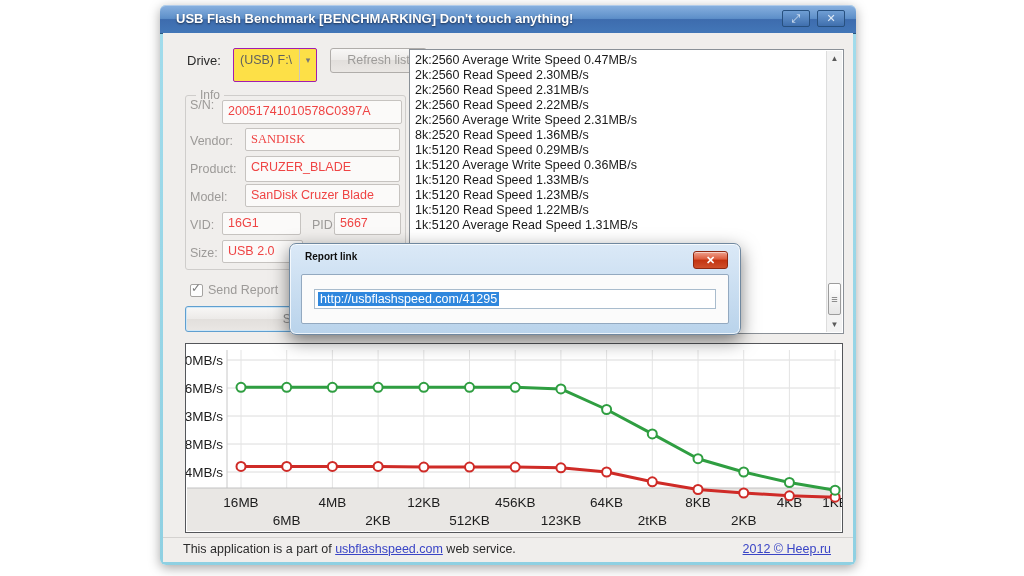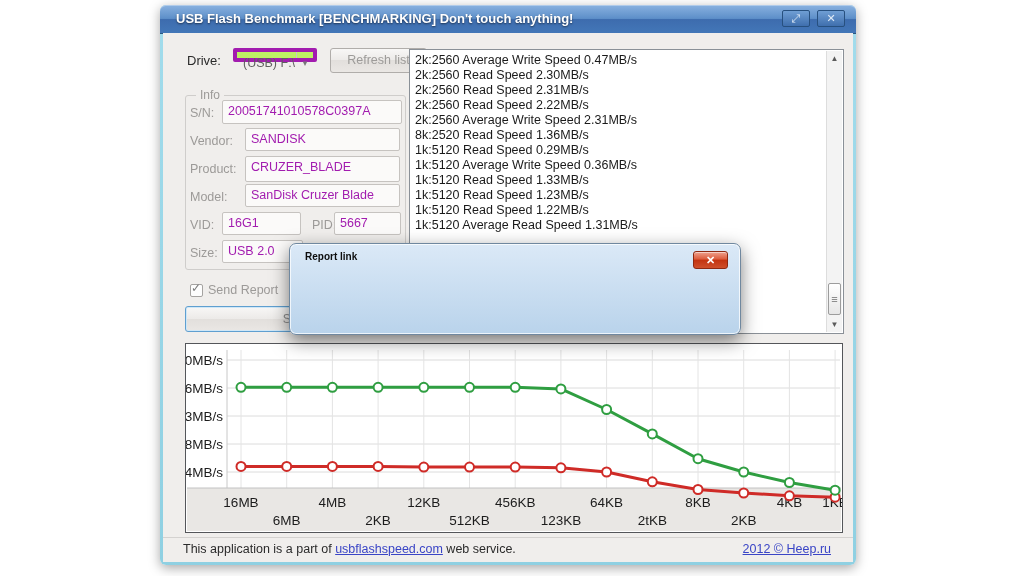--- a/index.html
+++ b/index.html
@@ -21,23 +21,23 @@
     font-size:11px; line-height:14px; text-align:center; cursor:default; }
   .tb-restore { right:46px; }
   .tb-close { right:11px; }
 
   .client { position:absolute; left:3px; top:28px; right:3px; bottom:3px; background:#f0eeec; }
 
   
   .lbl { position:absolute; font-size:12.5px; color:#9c9a98; white-space:nowrap; }
   .lbl-dark { color:#2a2a2a; font-size:13px; }
   .field { position:absolute; background:#fbfaf9; border:1px solid #c6c3c0; border-radius:2px;
-    color:#a21caf; font-size:12.5px; padding:3px 5px; overflow:hidden; white-space:nowrap; }
-  .combo { position:absolute; left:70px; top:15px; width:84px; height:14px; background:#bef264;
-    border:4px solid #a21caf; border-radius:2px; color:#5f5f5f; font-size:12.5px; }
+    color:#ef4444; font-size:12.5px; padding:3px 5px; overflow:hidden; white-space:nowrap; }
+  .combo { position:absolute; left:70px; top:15px; width:84px; height:34px; background:#fde047;
+    border:1px solid #a21caf; border-radius:2px; color:#5f5f5f; font-size:12.5px; }
   .combo .val { position:absolute; left:6px; top:4px; }
   .combo .arrow { position:absolute; right:0; top:0; bottom:0; width:17px; border-left:1px solid #c9c6c3;
     color:#787878; font-size:9px; text-align:center; line-height:23px; }
   .btn { position:absolute; border:1px solid #b0adaa; border-radius:3px;
     background:linear-gradient(#f8f7f6,#eceae8 49%,#e2dfdc 50%,#eae7e4);
     color:#9d9b99; font-size:12.5px; text-align:center; }
   .btn-refresh { left:167px; top:15px; width:97px; height:25px; line-height:23px; }
   .btn-start { left:22px; top:273px; width:222px; height:26px; line-height:24px;
     border:1px solid #5f9fd0; box-shadow:inset 0 0 0 1px #cfe7f7; color:#8c8c8c; }
   .group { position:absolute; left:22px; top:62px; width:221px; height:175px;
@@ -109,25 +109,25 @@
       <span class="lbl lbl-dark" style="left:24px;top:20px;">Drive:</span>
       <div class="combo">
         <span class="val">(USB) F:\</span>
         <span class="arrow">▾</span>
       </div>
       <div class="btn btn-refresh">Refresh list</div>
 
       <div class="group"></div>
       <span class="legend">Info</span>
 
-      <span class="lbl" style="left:27px;top:73px;">S/N:</span>
+      <span class="lbl" style="left:27px;top:65px;">S/N:</span>
       <div class="field" style="left:59px;top:67px;width:180px;height:24px;">20051741010578C0397A</div>
 
       <span class="lbl" style="left:27px;top:101px;">Vendor:</span>
-      <div class="field" style="left:82px;top:95px;width:155px;height:23px;">SANDISK</div>
+      <div class="field" style="left:82px;top:95px;width:155px;height:23px;font-family:Liberation Serif, serif;">SANDISK</div>
 
       <span class="lbl" style="left:27px;top:129px;">Product:</span>
       <div class="field" style="left:82px;top:123px;width:155px;height:26px;">CRUZER_BLADE</div>
 
       <span class="lbl" style="left:27px;top:157px;">Model:</span>
       <div class="field" style="left:82px;top:151px;width:155px;height:23px;">SanDisk Cruzer Blade</div>
 
       <span class="lbl" style="left:27px;top:185px;">VID:</span>
       <div class="field" style="left:59px;top:179px;width:79px;height:23px;">16G1</div>
       <span class="lbl" style="left:149px;top:185px;">PID:</span>
@@ -242,15 +242,20 @@
 
       <div class="footer-sep"></div>
       <div class="footer"><span>This application is a part of </span><a>usbflashspeed.com</a><span> web service.</span></div>
       <a class="copy">2012 © Heep.ru</a>
     </div>
   </div>
 
   <div class="dialog">
     <span class="dlg-title">Report link</span>
     <div class="dlg-close"><span>✕</span></div>
+    <div class="dlg-panel">
+      <div class="dlg-input">
+        <span class="sel">http://usbflashspeed.com/41295</span>
+      </div>
+    </div>
   </div>
 
 </div>
 
 </body></html>

